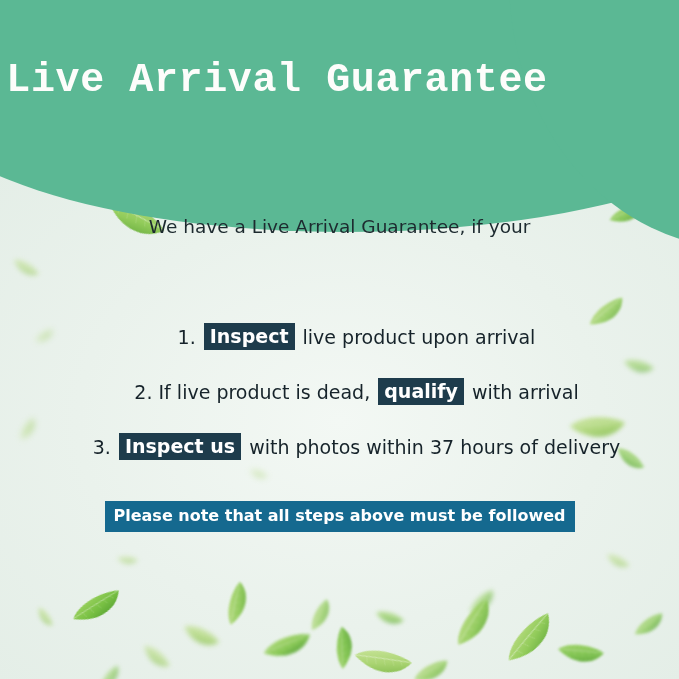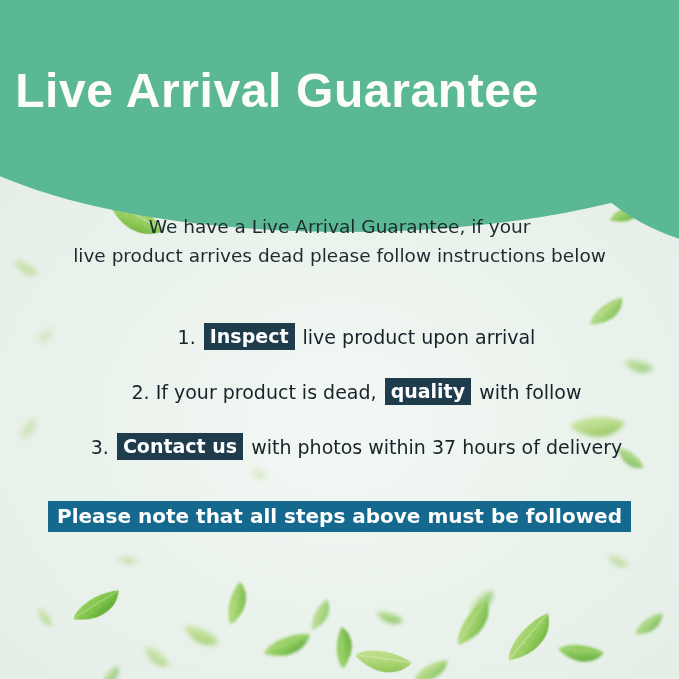--- a/index.html
+++ b/index.html
@@ -54,24 +54,24 @@
   }
 
   .poster-title {
     position: absolute;
     top: 31px;
     left: 0;
     width: 554px;
     text-align: center;
     z-index: 6;
     color: #fdfdfb;
-    font-size: 48px;
+    font-size: 40px;
     font-weight: bold;
     letter-spacing: 0.6px;
-    font-family: Liberation Sans, sans-serif;
+    font-family: Liberation Mono, monospace;
     white-space: nowrap;
   }
 
   
   .content {
     position: absolute;
     inset: 0;
     z-index: 5;
   }
 
@@ -122,21 +122,21 @@
     left: 0;
     width: 679px;
     text-align: center;
   }
   .notice-line {
     display: inline-block;
     background: #15698f;
     color: #ffffff;
     font-family: "DejaVu Sans", sans-serif;
     font-weight: bold;
-    font-size: 20px;
+    font-size: 16px;
     padding: 6px 9px 7px 9px;
     line-height: 18px;
     white-space: nowrap;
   }
   .notice-row + .notice-row { margin-top: 7px; }
 </style>
 </head>
 <body>
 
 <div id="poster">
@@ -737,43 +737,42 @@
           <path d="M2 23 C 30 17, 66 11, 97 6" stroke="rgba(255,255,255,0.45)" stroke-width="1.4" fill="none"></path>
           <path d="M22 19 L 26 29 M36 16 L 41 27 M50 13 L 56 24 M64 11 L 70 20 M78 9 L 83 16" stroke="rgba(255,255,255,0.25)" stroke-width="0.9" fill="none"></path>
         </svg>
       </div>
     </div>
 
   <div class="content">
 
     <div class="intro">
       <div>We have a Live Arrival Guarantee, if your</div>
-      <div>live product arrives dead please follow instructions below</div>
     </div>
 
     <div class="steps">
 
       <div class="step">
         <span>1.</span>
         <span></span>
         <span class="hl">Inspect</span>
         <span>live product upon arrival</span>
       </div>
 
       <div class="step">
         <span>2.</span>
-        <span>If your product is dead,</span>
-        <span class="hl">quality</span>
-        <span>with follow</span>
+        <span>If live product is dead,</span>
+        <span class="hl">qualify</span>
+        <span>with arrival</span>
       </div>
 
       <div class="step">
         <span>3.</span>
         <span></span>
-        <span class="hl">Contact us</span>
+        <span class="hl">Inspect us</span>
         <span>with photos within 37 hours of delivery</span>
       </div>
 
     </div>
 
     <div class="notice">
       <div class="notice-row">
         <span class="notice-line">Please note that all steps above must be followed</span>
       </div>
     </div>

